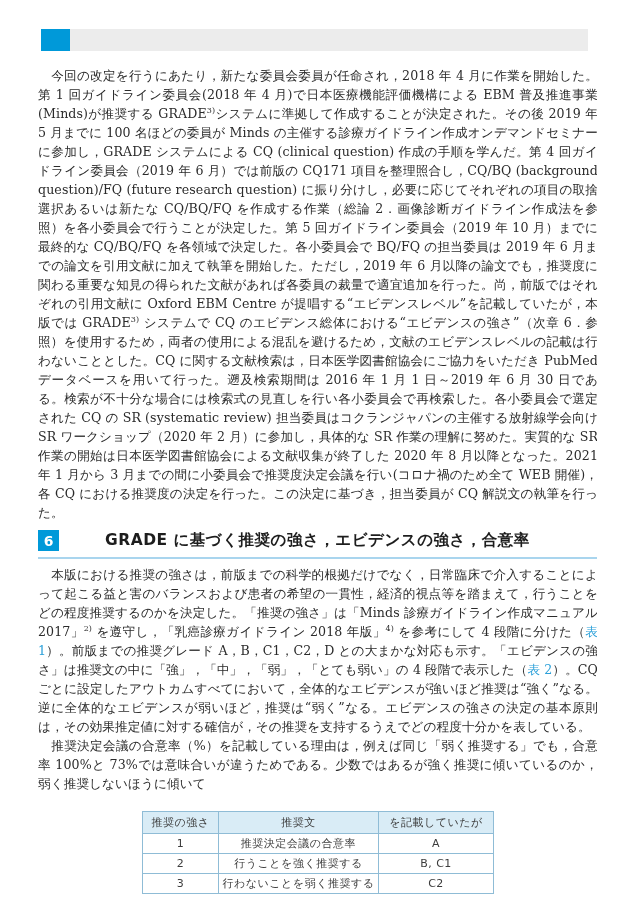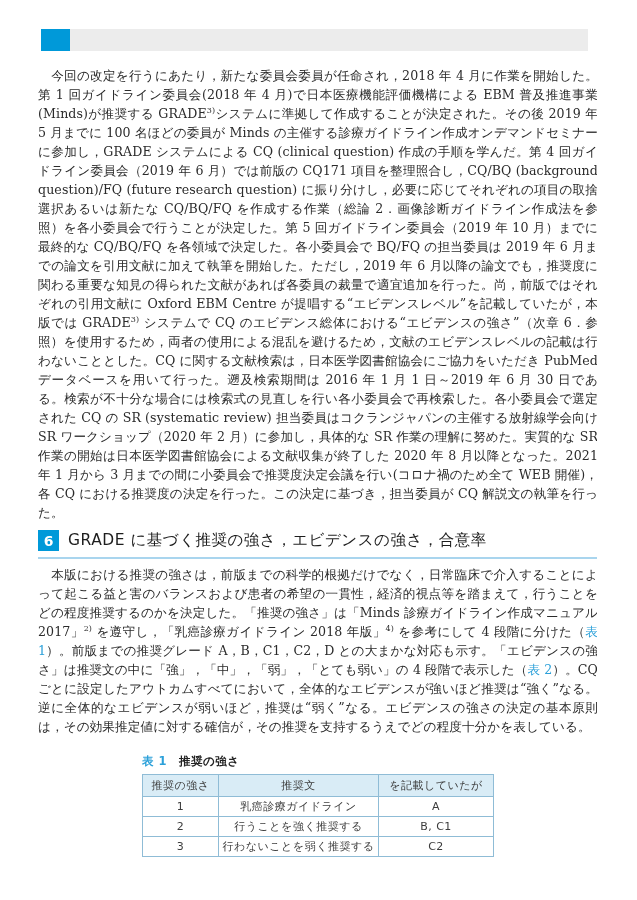--- a/index.html
+++ b/index.html
@@ -51,23 +51,24 @@
   }
   .sec-num {
     background: #0099d9; color: #ffffff;
     min-width: 21px; height: 21px;
     display: flex; align-items: center; justify-content: center;
     font-weight: bold; font-size: 14px;
     margin-right: 9px;
     flex: 0 0 auto;
   }
   .sec-title {
-    font-weight: normal; font-size: 15.5px; color: #1d1d1d;
+    font-weight: bold; font-size: 15.5px; color: #1d1d1d;
     letter-spacing: 0.5px;
     white-space: nowrap;
+    margin-left: 37px;
   }
 
   .table-block {
     margin: 18px 0 0 104px;
     width: 356px;
     font-family: "DejaVu Sans", "Liberation Sans", sans-serif;
   }
   .tb-caption {
     font-size: 11.5px; font-weight: bold; color: #222222;
     margin-bottom: 5px;
@@ -111,42 +112,40 @@
 
     <p class="body-p"><span>今回の改定を行うにあたり，新たな委員会委員が任命され，2018 年 4 月に作業を開始した。第 1 回ガイドライン委員会(2018 年 4 月)で日本医療機能評価機構による EBM 普及推進事業(Minds)が推奨する GRADE</span><sup class="cite">3)</sup><span>システムに準拠して作成することが決定された。その後 2019 年 5 月までに 100 名ほどの委員が Minds の主催する診療ガイドライン作成オンデマンドセミナーに参加し，GRADE システムによる CQ (clinical question) 作成の手順を学んだ。第 4 回ガイドライン委員会（2019 年 6 月）では前版の CQ171 項目を整理照合し，CQ/BQ (background question)/FQ (future research question) に振り分けし，必要に応じてそれぞれの項目の取捨選択あるいは新たな CQ/BQ/FQ を作成する作業（総論 2．画像診断ガイドライン作成法を参照）を各小委員会で行うことが決定した。第 5 回ガイドライン委員会（2019 年 10 月）までに最終的な CQ/BQ/FQ を各領域で決定した。各小委員会で BQ/FQ の担当委員は 2019 年 6 月までの論文を引用文献に加えて執筆を開始した。ただし，2019 年 6 月以降の論文でも，推奨度に関わる重要な知見の得られた文献があれば各委員の裁量で適宜追加を行った。尚，前版ではそれぞれの引用文献に Oxford EBM Centre が提唱する“エビデンスレベル”を記載していたが，本版では GRADE</span><sup class="cite">3)</sup><span> システムで CQ のエビデンス総体における“エビデンスの強さ”（次章 6．参照）を使用するため，両者の使用による混乱を避けるため，文献のエビデンスレベルの記載は行わないこととした。CQ に関する文献検索は，日本医学図書館協会にご協力をいただき PubMed データベースを用いて行った。遡及検索期間は 2016 年 1 月 1 日～2019 年 6 月 30 日である。検索が不十分な場合には検索式の見直しを行い各小委員会で再検索した。各小委員会で選定された CQ の SR (systematic review) 担当委員はコクランジャパンの主催する放射線学会向け SR ワークショップ（2020 年 2 月）に参加し，具体的な SR 作業の理解に努めた。実質的な SR 作業の開始は日本医学図書館協会による文献収集が終了した 2020 年 8 月以降となった。2021 年 1 月から 3 月までの間に小委員会で推奨度決定会議を行い(コロナ禍のため全て WEB 開催)，各 CQ における推奨度の決定を行った。この決定に基づき，担当委員が CQ 解説文の執筆を行った。</span></p>
 
     <h2 class="section-heading">
       <span class="sec-num">6</span>
       <span class="sec-title">GRADE に基づく推奨の強さ，エビデンスの強さ，合意率</span>
     </h2>
 
     <p class="body-p"><span>本版における推奨の強さは，前版までの科学的根拠だけでなく，日常臨床で介入することによって起こる益と害のバランスおよび患者の希望の一貫性，経済的視点等を踏まえて，行うことをどの程度推奨するのかを決定した。「推奨の強さ」は「Minds 診療ガイドライン作成マニュアル 2017」</span><sup class="cite">2)</sup><span> を遵守し，「乳癌診療ガイドライン 2018 年版」</span><sup class="cite">4)</sup><span> を参考にして 4 段階に分けた（</span><span class="blue-ref">表 1</span><span>）。前版までの推奨グレード A，B，C1，C2，D との大まかな対応も示す。「エビデンスの強さ」は推奨文の中に「強」，「中」，「弱」，「とても弱い」の 4 段階で表示した（</span><span class="blue-ref">表 2</span><span>）。CQ ごとに設定したアウトカムすべてにおいて，全体的なエビデンスが強いほど推奨は“強く”なる。逆に全体的なエビデンスが弱いほど，推奨は“弱く”なる。エビデンスの強さの決定の基本原則は，その効果推定値に対する確信が，その推奨を支持するうえでどの程度十分かを表している。</span></p>
 
+    <p class="body-p"><span>推奨決定会議の合意率（%）を記載している理由は，例えば同じ「弱く推奨する」でも，合意率 100%と 73%では意味合いが違うためである。少数ではあるが強く推奨に傾いているのか，弱く推奨しないほうに傾いて</span></p>
 
     <div class="table-block">
-      <div class="tb-caption">
-        <span class="cap-label">表 1</span><span class="cap-title">推奨の強さ</span>
-      </div>
       <table class="rec">
         <colgroup>
           <col class="col-strength">
             <col class="col-text">
             <col class="col-grade">
         </colgroup>
         <thead>
           <tr>
             <th>推奨の強さ</th>
             <th>推奨文</th>
             <th>を記載していたが</th>
           </tr>
         </thead>
         <tbody>
           <tr>
             <td>1</td>
-            <td>乳癌診療ガイドライン</td>
+            <td>推奨決定会議の合意率</td>
             <td>A</td>
           </tr>
           <tr>
             <td>2</td>
             <td>行うことを強く推奨する</td>
             <td>B, C1</td>
           </tr>
           <tr>
             <td>3</td>
             <td>行わないことを弱く推奨する</td>

